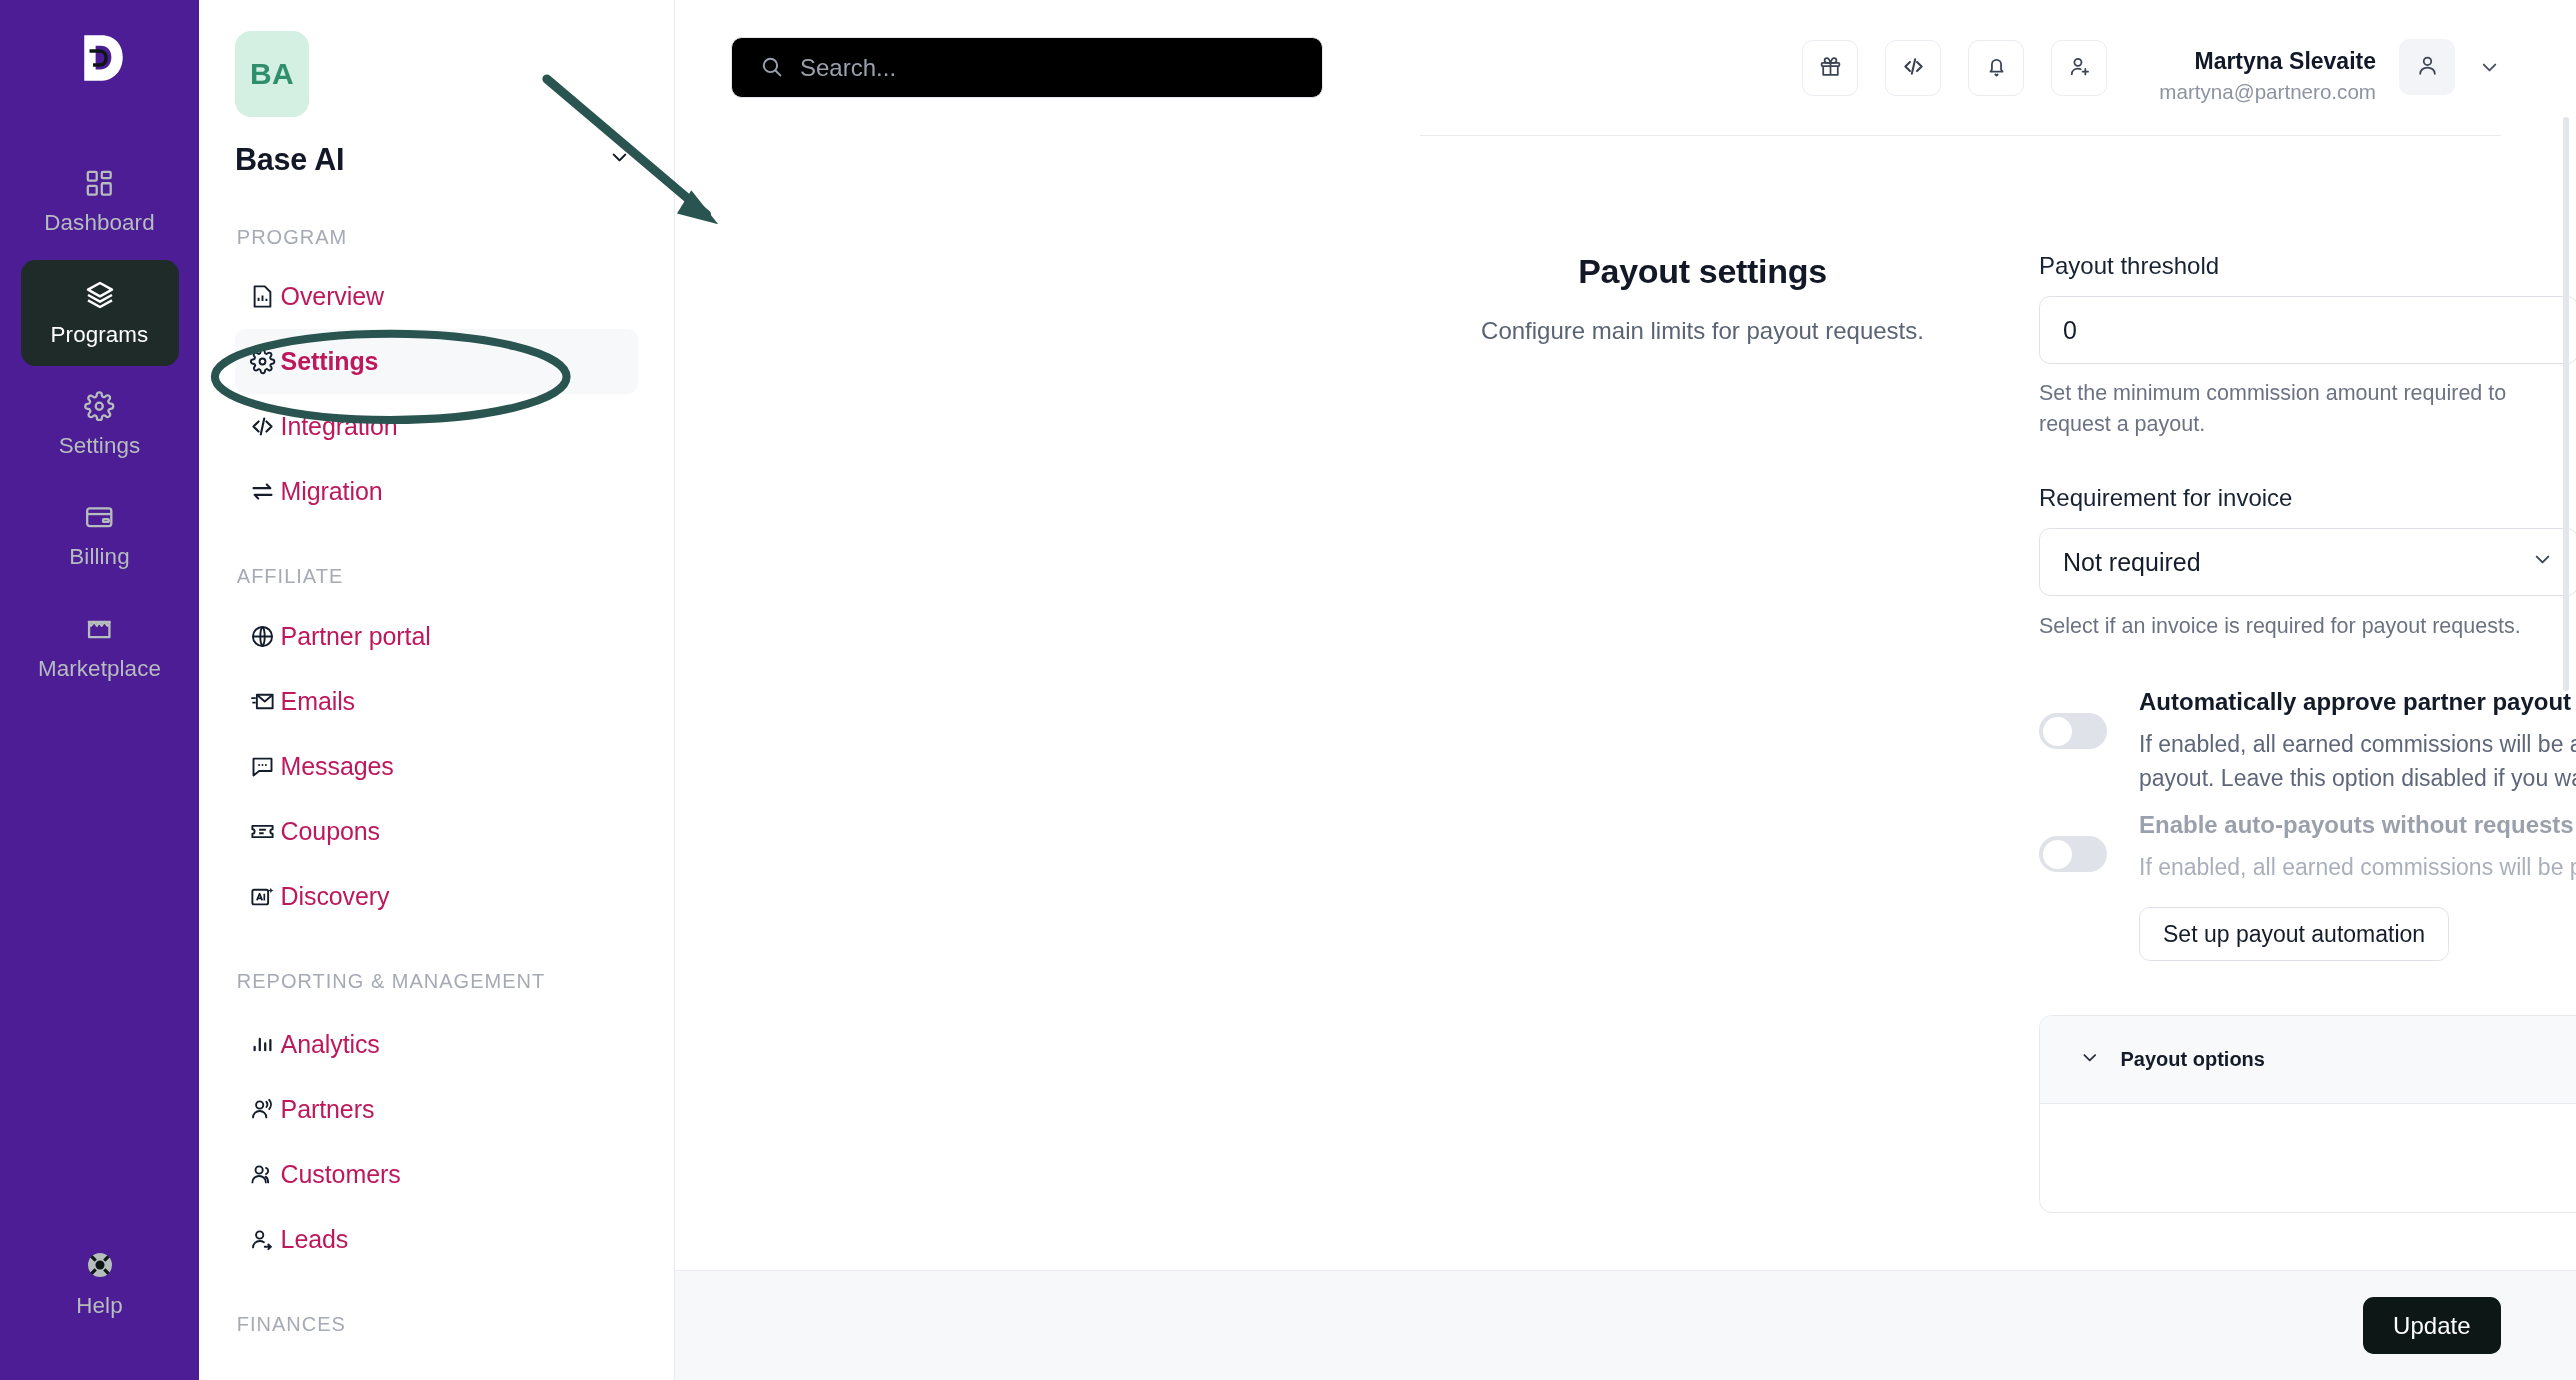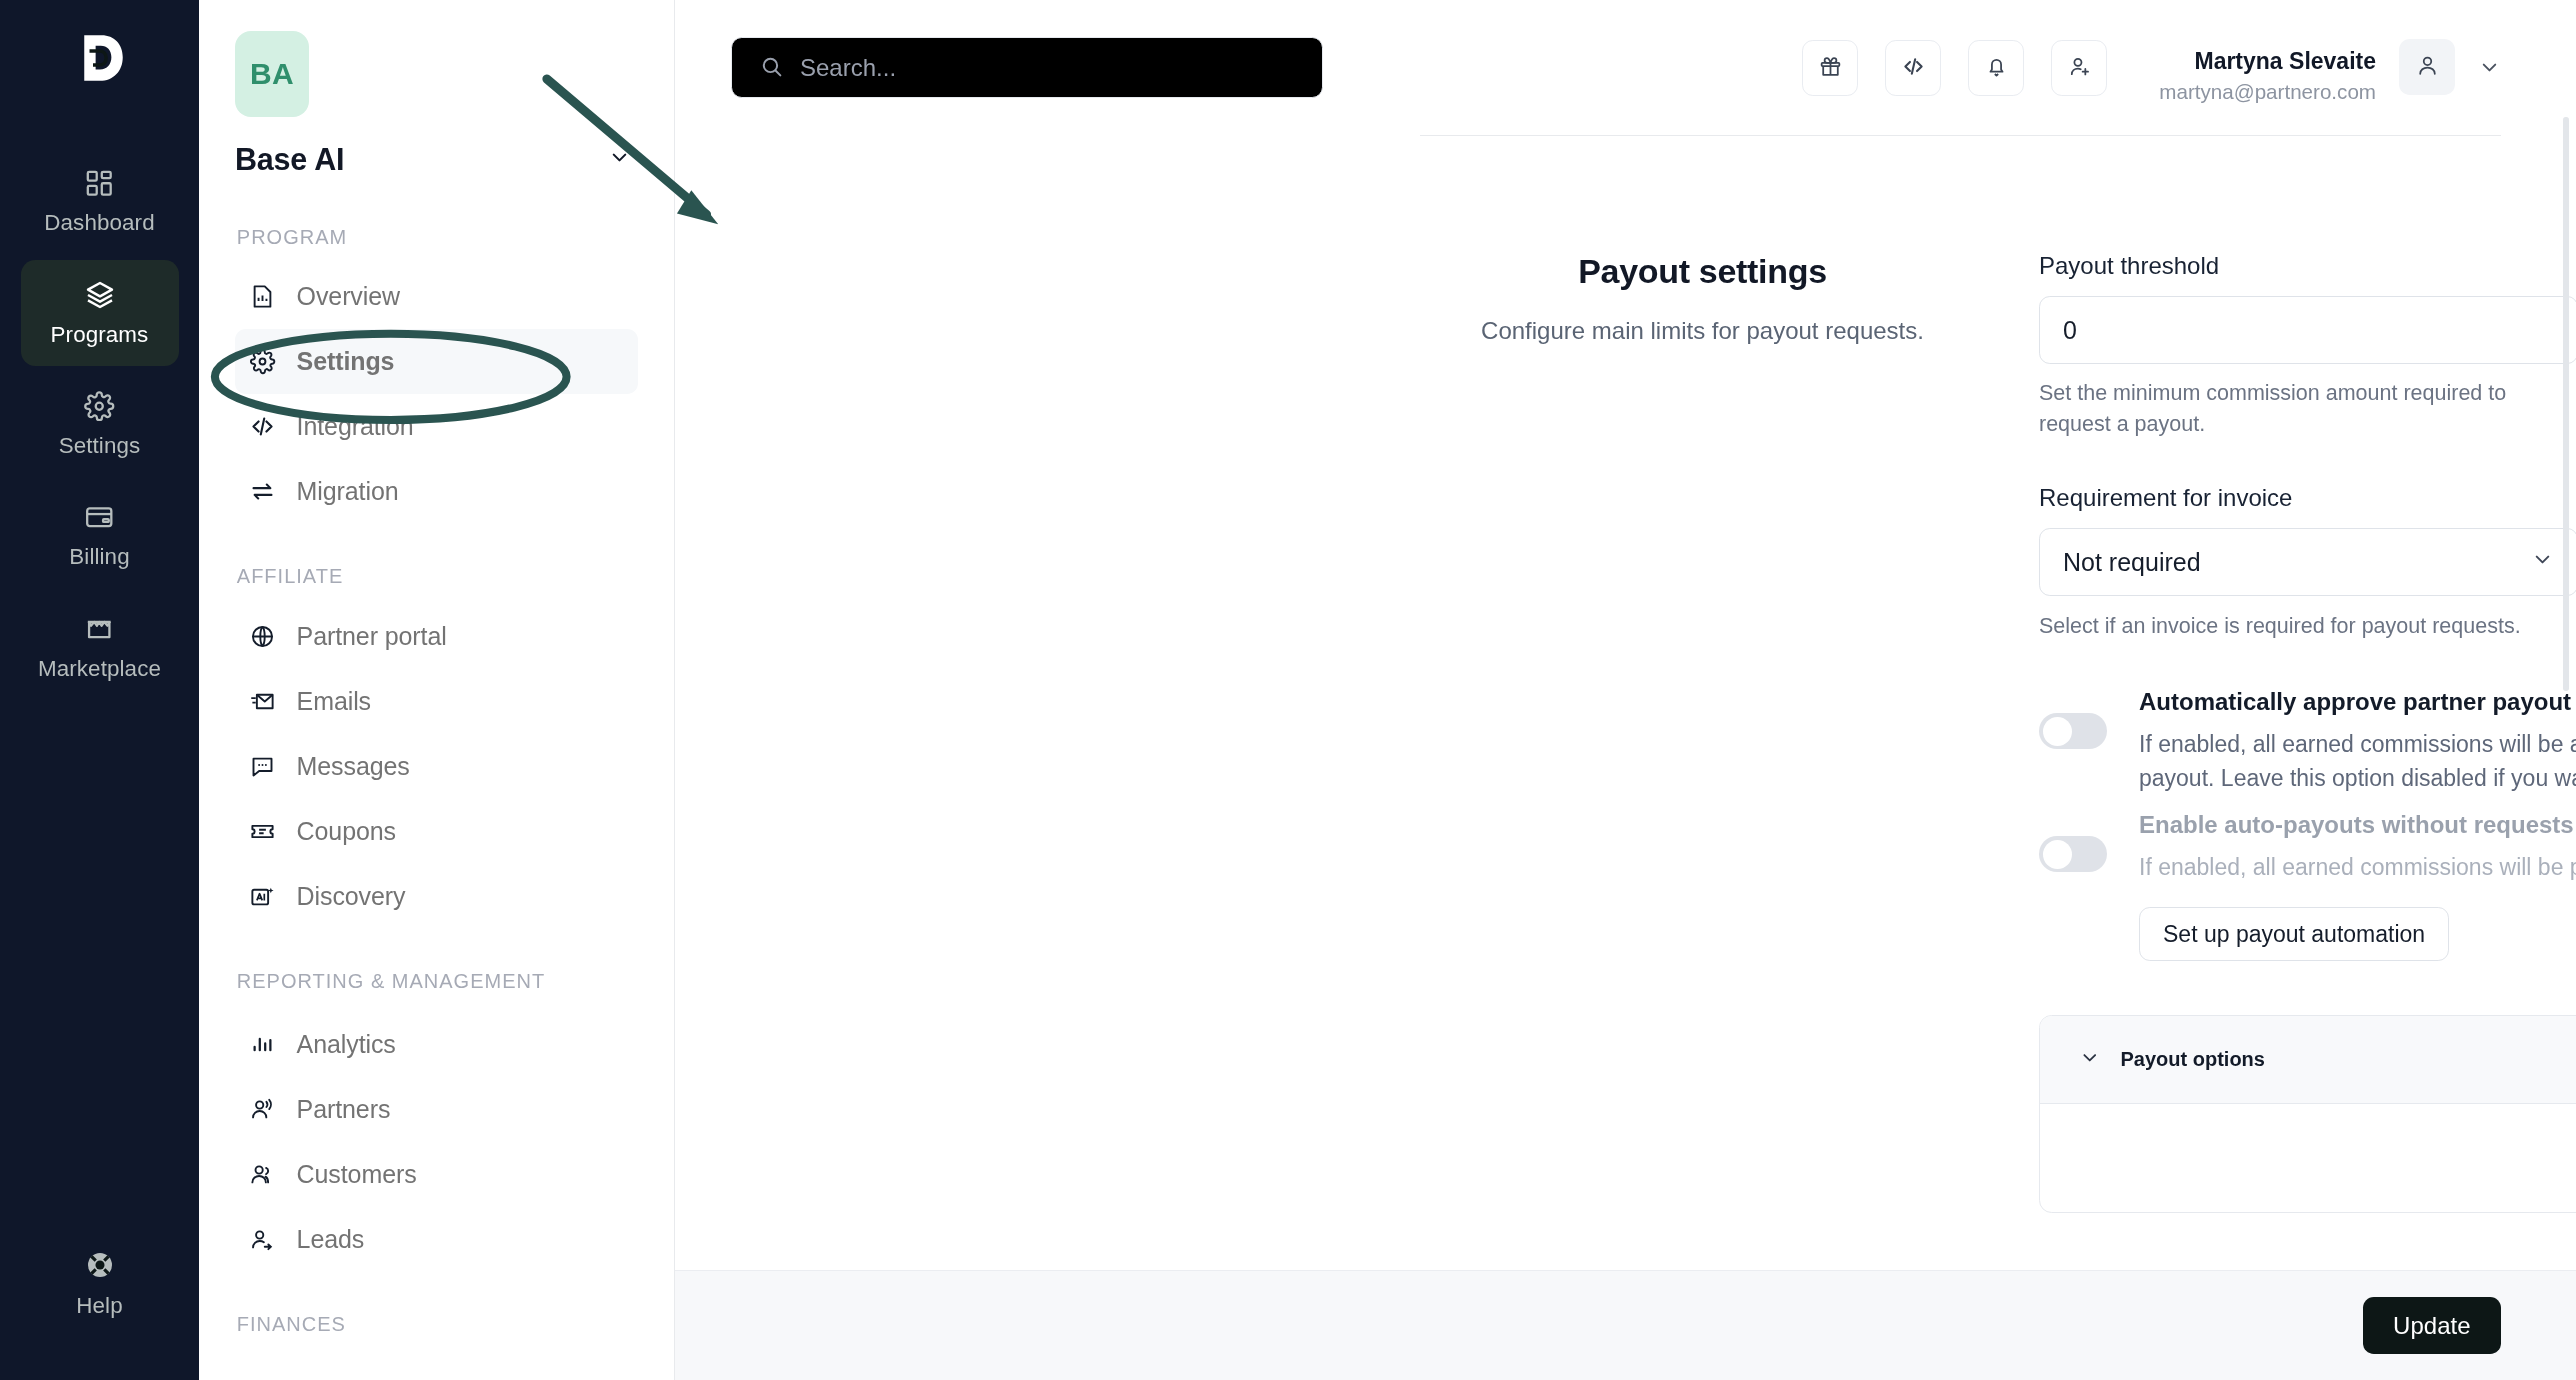--- a/index.html
+++ b/index.html
@@ -7,21 +7,21 @@
     width: 2576px; height: 1380px;
     font-family: "Liberation Sans", sans-serif;
     background: #ffffff;
     overflow: hidden;
   }
   #app { position: relative; width: 2576px; height: 1380px; display: flex; }
 
   
   .rail {
     width: 199px; height: 1380px; flex: 0 0 199px;
-    background: #0f172a;
+    background: #4c1d95;
     display: flex; flex-direction: column; align-items: center;
     padding-top: 16px;
   }
   .rail-logo { width: 83px; height: 83px; display: flex; align-items: center; justify-content: center; margin-bottom: 50px; }
   .rail-item {
     width: 158px; height: 106px; border-radius: 14.4px;
     display: flex; flex-direction: column; align-items: center; justify-content: center;
     gap: 11.7px; margin-bottom: 5.4px; color: #b6bdbd;
   }
   .rail-item.active { background: #1e2b29; color: #ffffff; }
@@ -45,23 +45,23 @@
   }
   .prog-row { display: flex; align-items: center; justify-content: space-between; margin-bottom: 47px; padding-right: 7.2px;}
   .prog-name { font-size: 30.5px; font-weight: 700; color: #121826; letter-spacing: -0.2px; }
   .sec-label {
     font-size: 20px; letter-spacing: 1px; color: #a6aab5;
     margin: 0 0 14.4px 1.8px; line-height: 1.32; font-weight: 400;
   }
   .sec-label.multi { margin-bottom: 18px; }
   .nav-group { margin-bottom: 39px; }
   .nav-item {
-    display: flex; align-items: center; gap: 20px;
+    display: flex; align-items: center; gap: 4px;
     height: 65px; padding: 0 12.6px; border-radius: 10.8px;
-    color: #737373; font-size: 25px; letter-spacing: -0.1px;
+    color: #be185d; font-size: 25px; letter-spacing: -0.1px;
   }
   .nav-item.active { background: #f6f8fa; font-weight: 700; }
   .nav-item .ico { width: 29px; height: 29px; display: flex; align-items: center; justify-content: center; flex: 0 0 29px; }
 
   
   .main { flex: 1 1 auto; height: 1380px; position: relative; background: #ffffff; }
   .topbar {
     height: 135px; display: flex; align-items: center;
     padding: 0 75px 0 56px; gap: 27px;
   }

